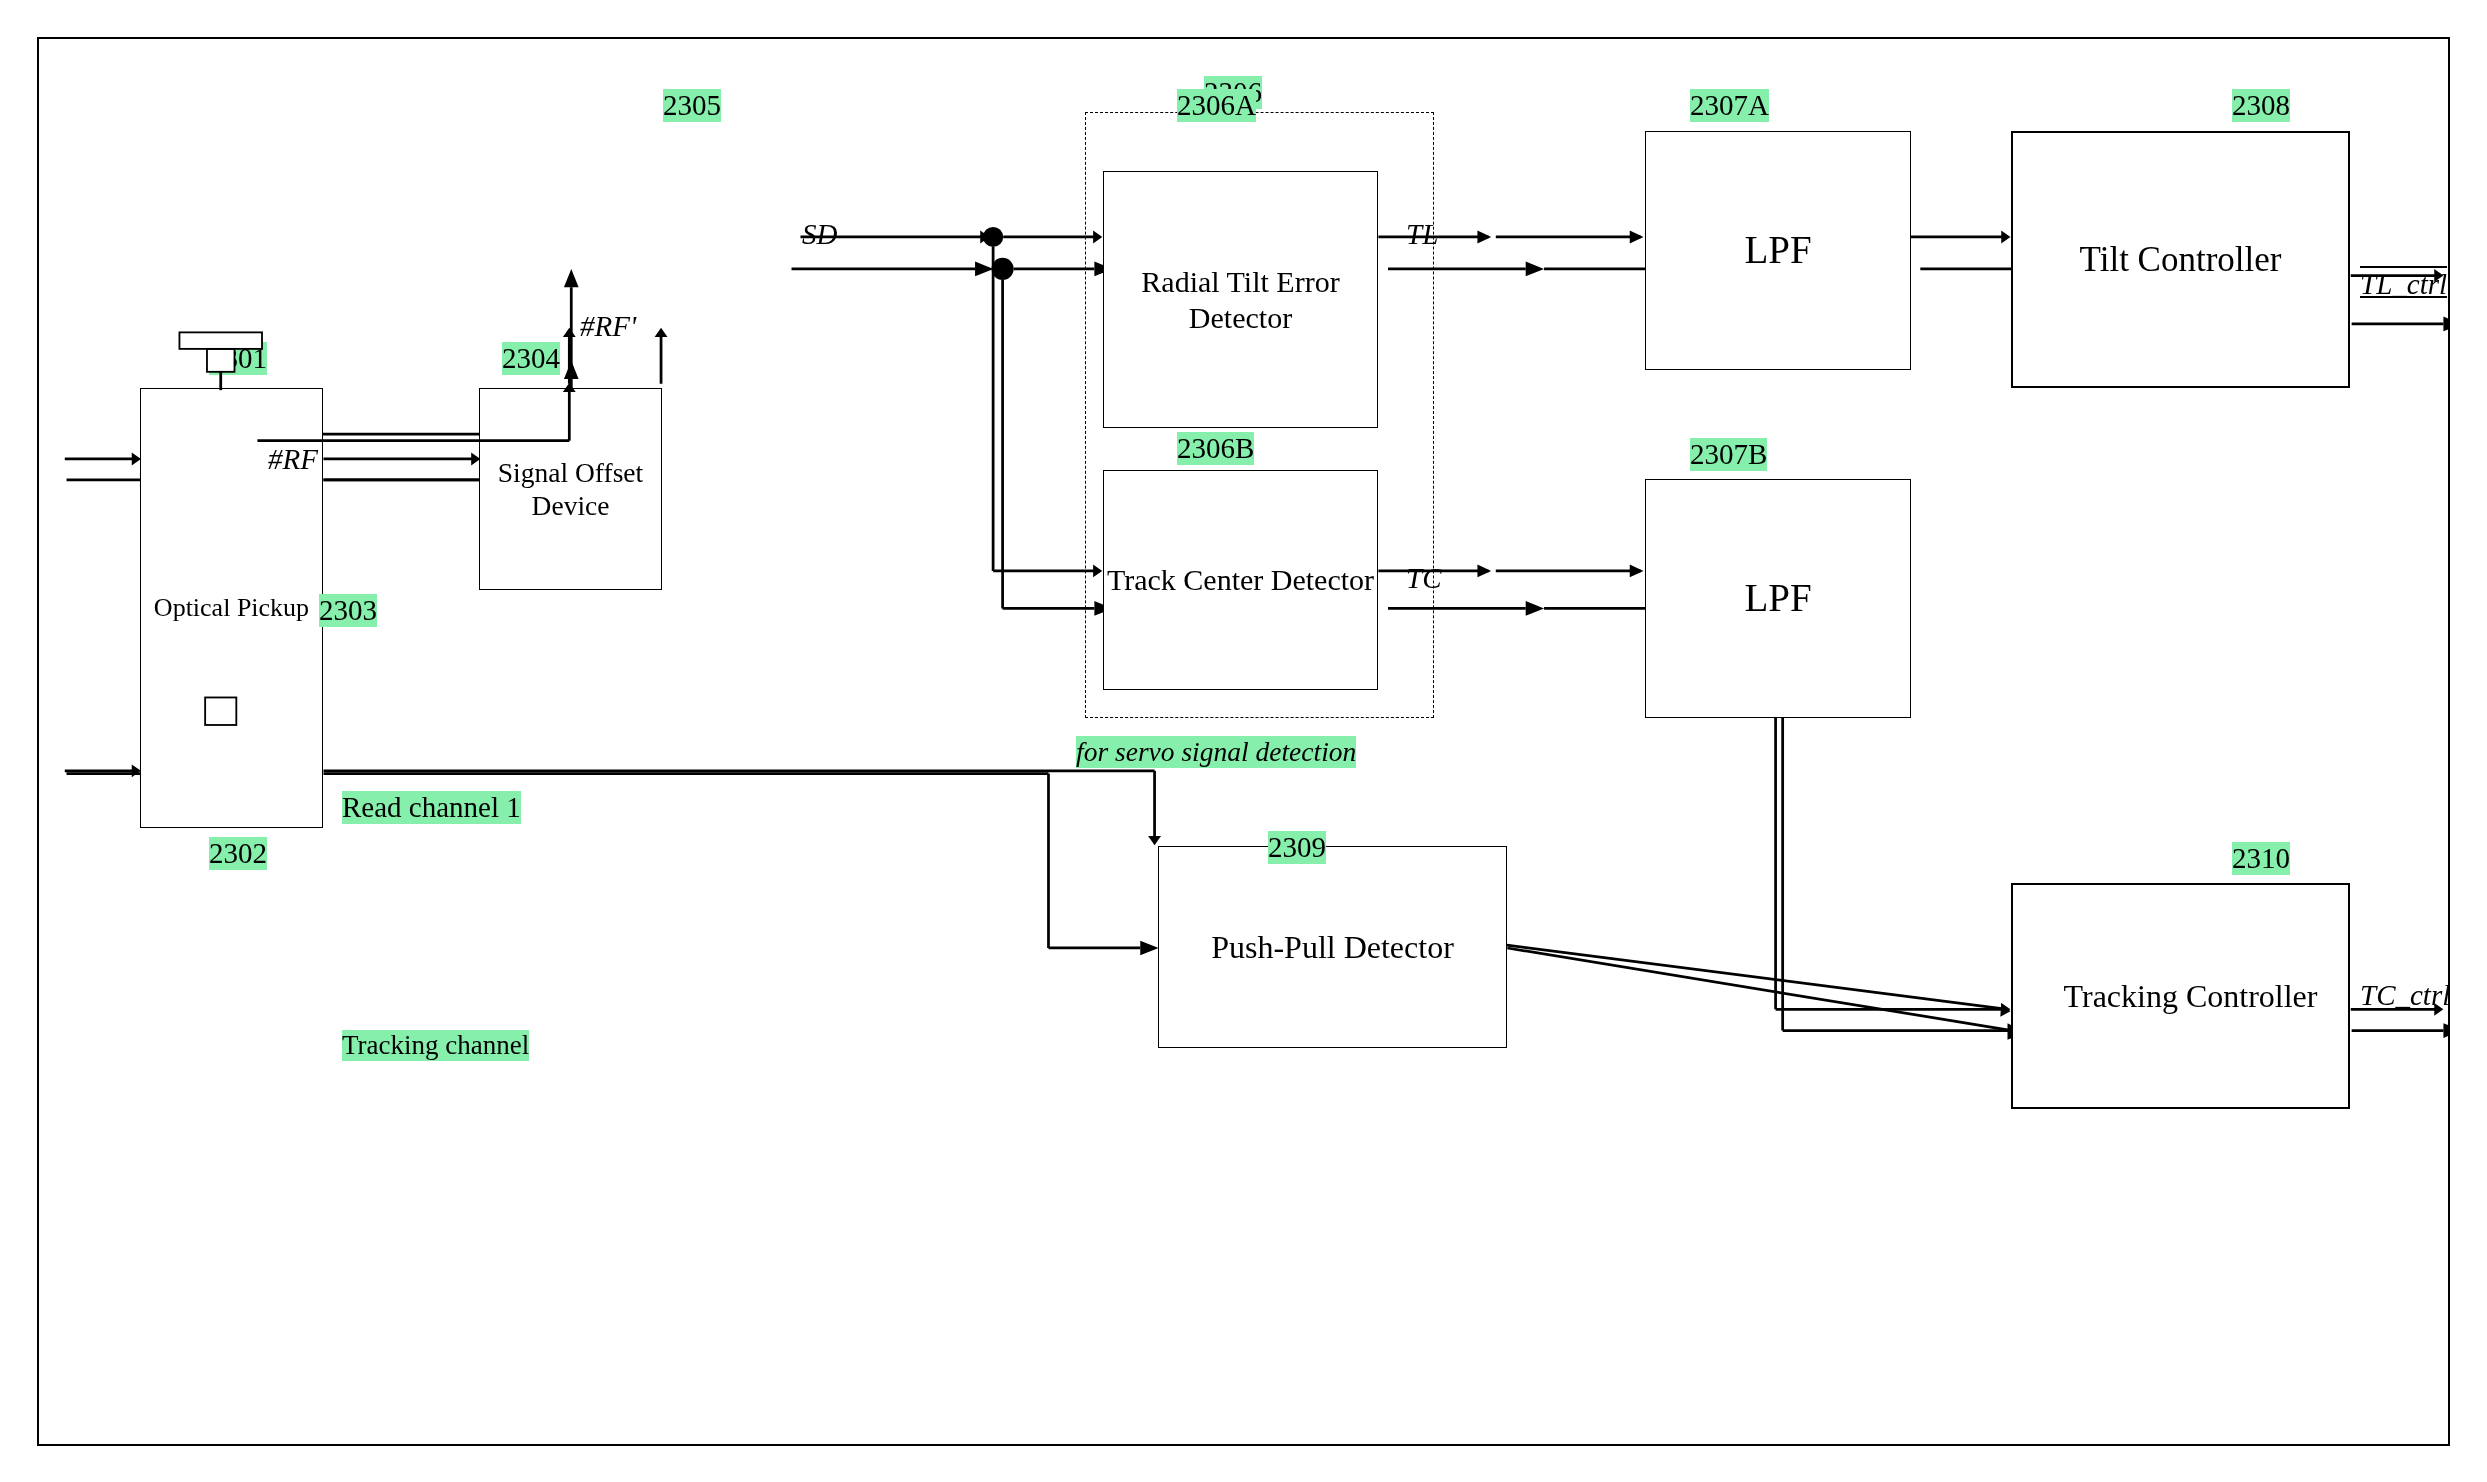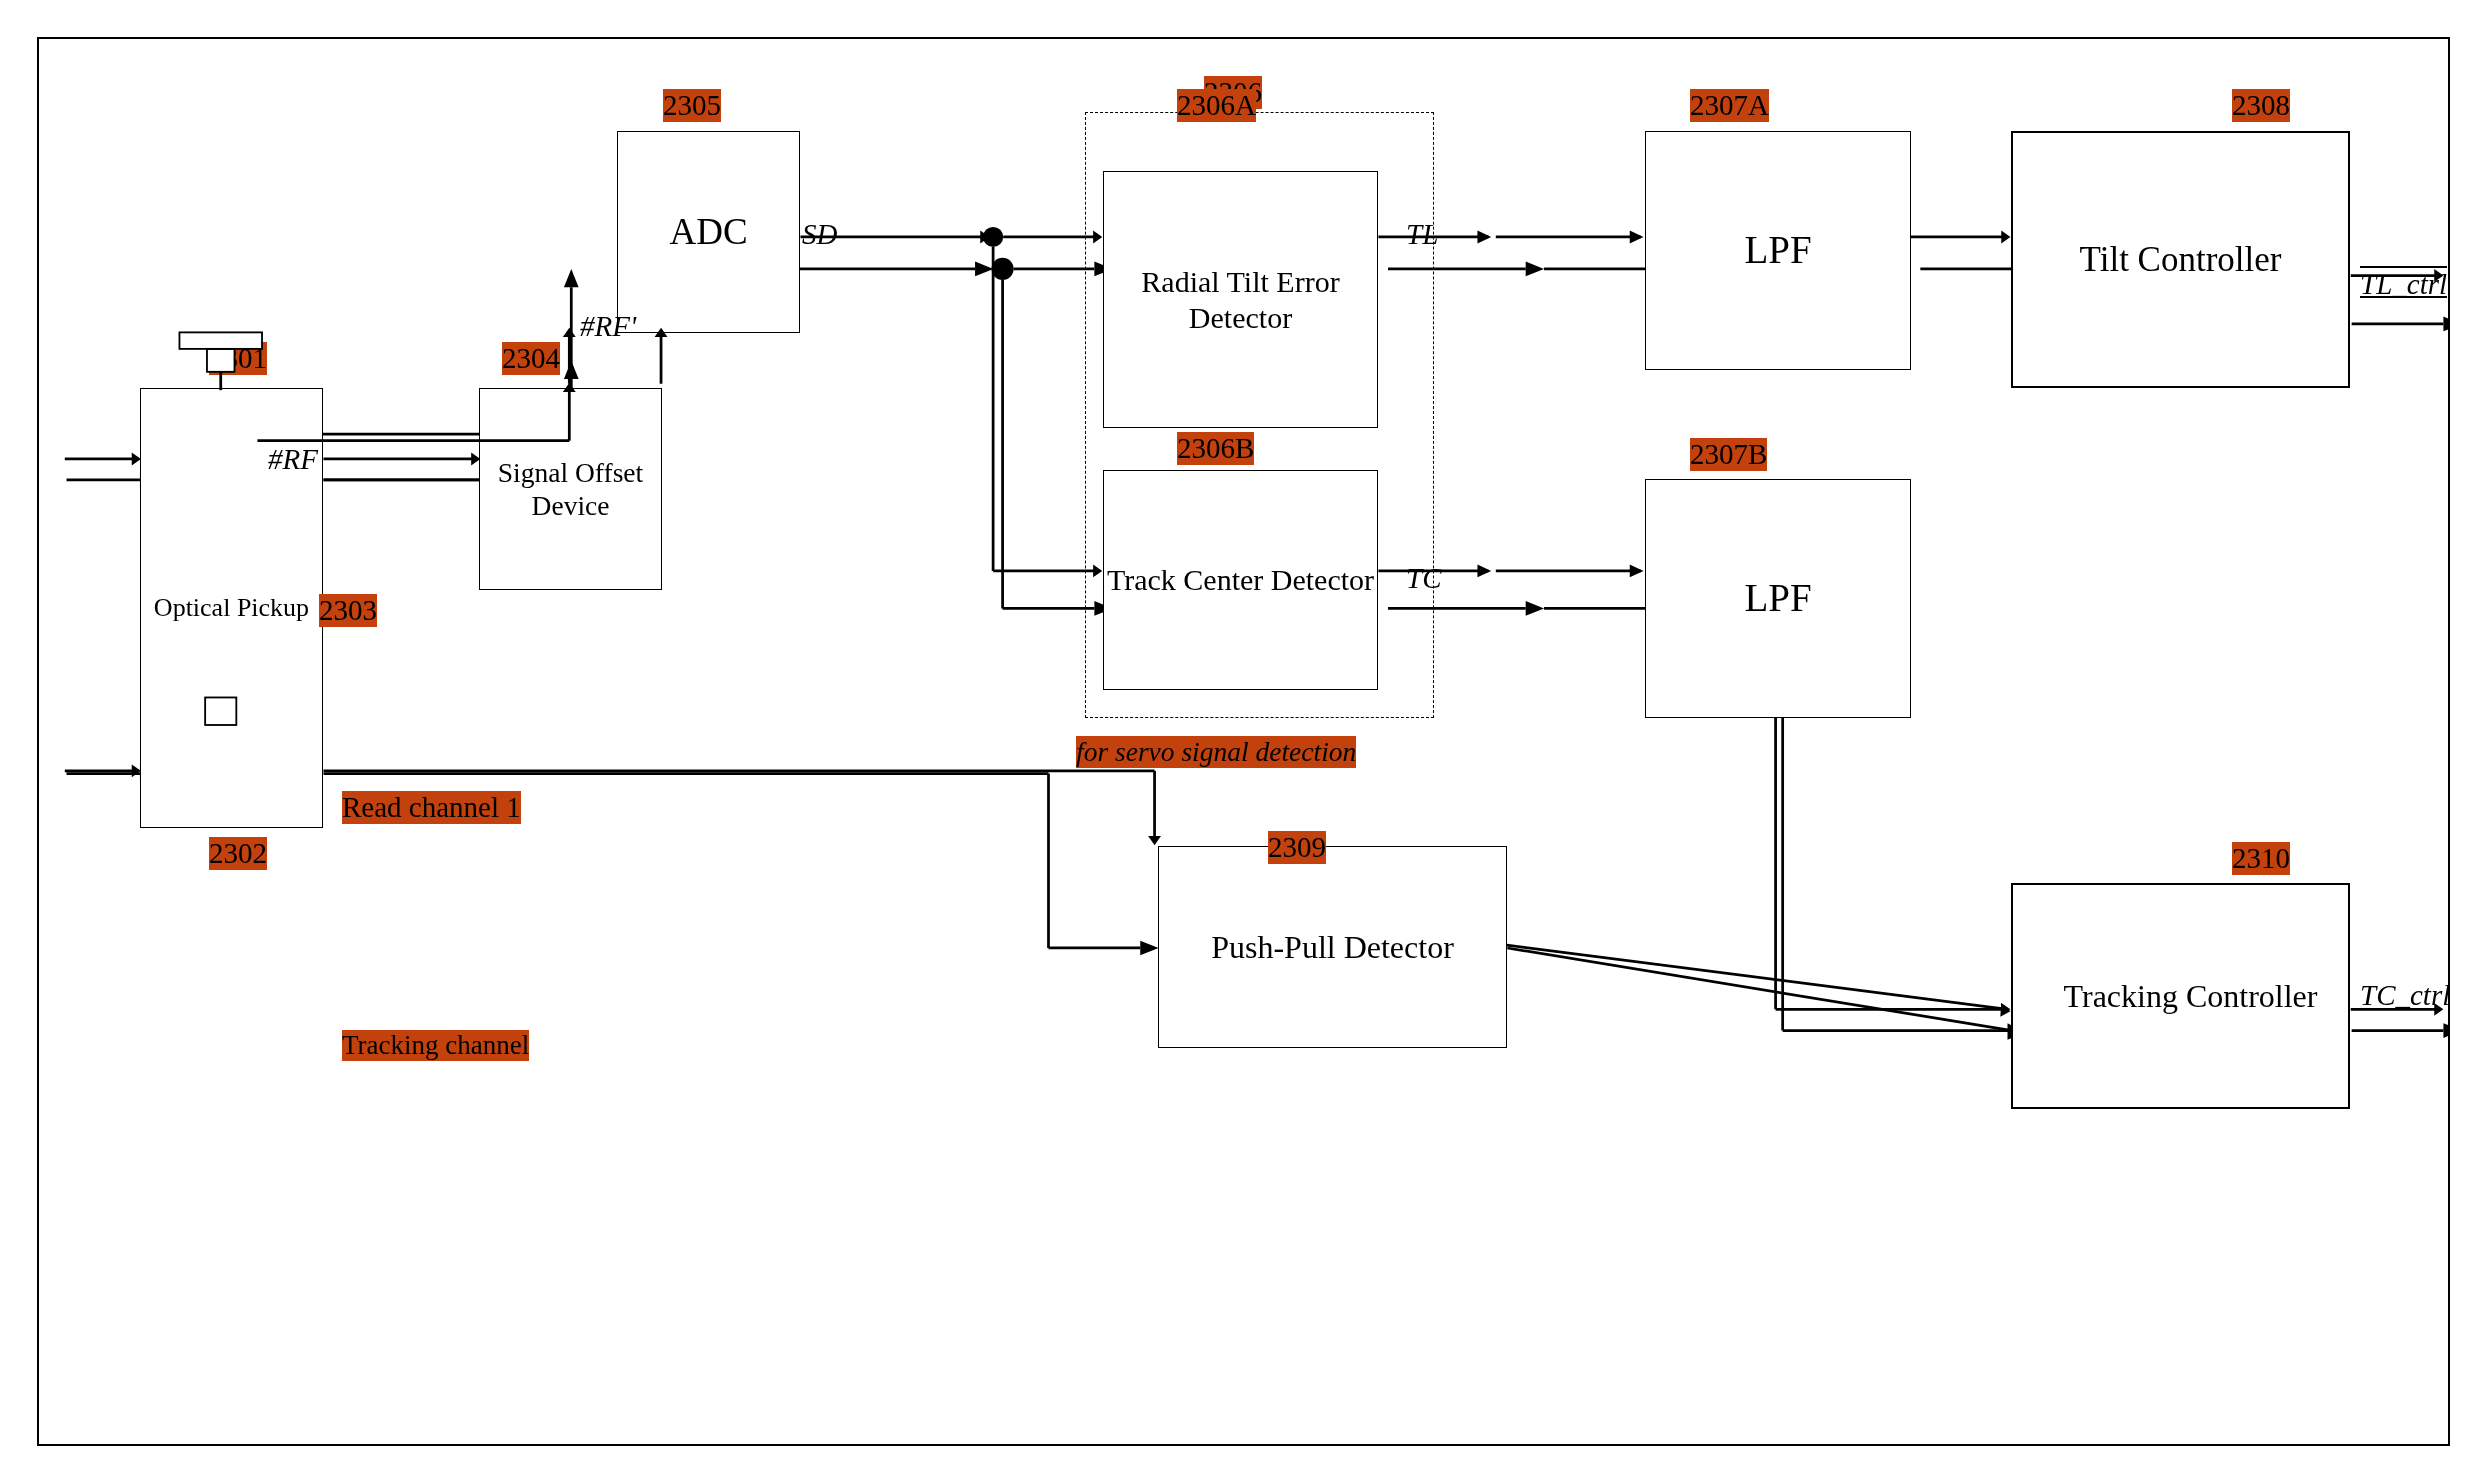--- a/index.html
+++ b/index.html
@@ -32,21 +32,21 @@
       line-height: 1.2;
     }
     .block-dashed {
       position: absolute;
       border: 1.8px dashed #000;
       background: transparent;
     }
     .label {
       position: absolute;
       font-size: 29px;
-      background: #c2410c;
+      background: #86efac;
       white-space: nowrap;
     }
     svg.connections {
       position: absolute;
       top: 0; left: 0;
       width: 100%;
       height: 100%;
       pointer-events: none;
     }
     .arrow-label {
@@ -139,23 +139,20 @@
   <div class="label" style="left:280px; top:555px;">2303</div>
 
   <div class="block" style="left:440px; top:349px; width:183px; height:202px; font-size:27.5px;">
     <span>Signal
 Offset
 Device</span>
   </div>
 
   <div class="label" style="left:463px; top:303px;">2304</div>
 
-  <div class="block" style="left:578px; top:92px; width:183px; height:202px; font-size:37px;">
-    <span>ADC</span>
-  </div>
 
   <div class="label" style="left:624px; top:50px;">2305</div>
 
   <div class="arrow-label" style="left:763px; top:179px;">SD</div>
 
   <div class="block-dashed" style="left:1046px; top:73px; width:349px; height:606px;">
   </div>
 
   <div class="label" style="left:1165px; top:37px;">2306</div>
 

